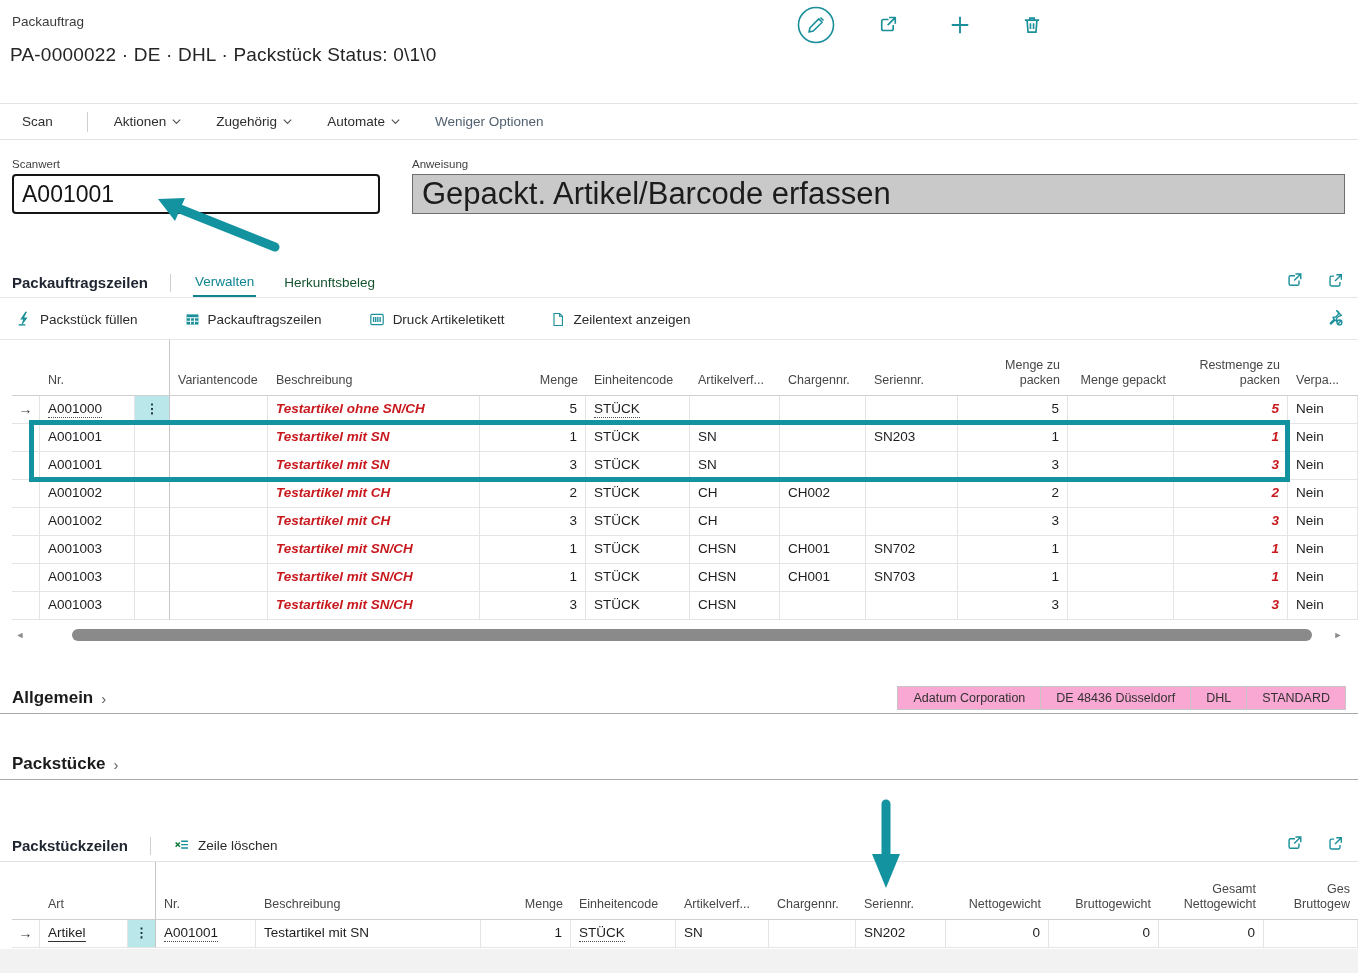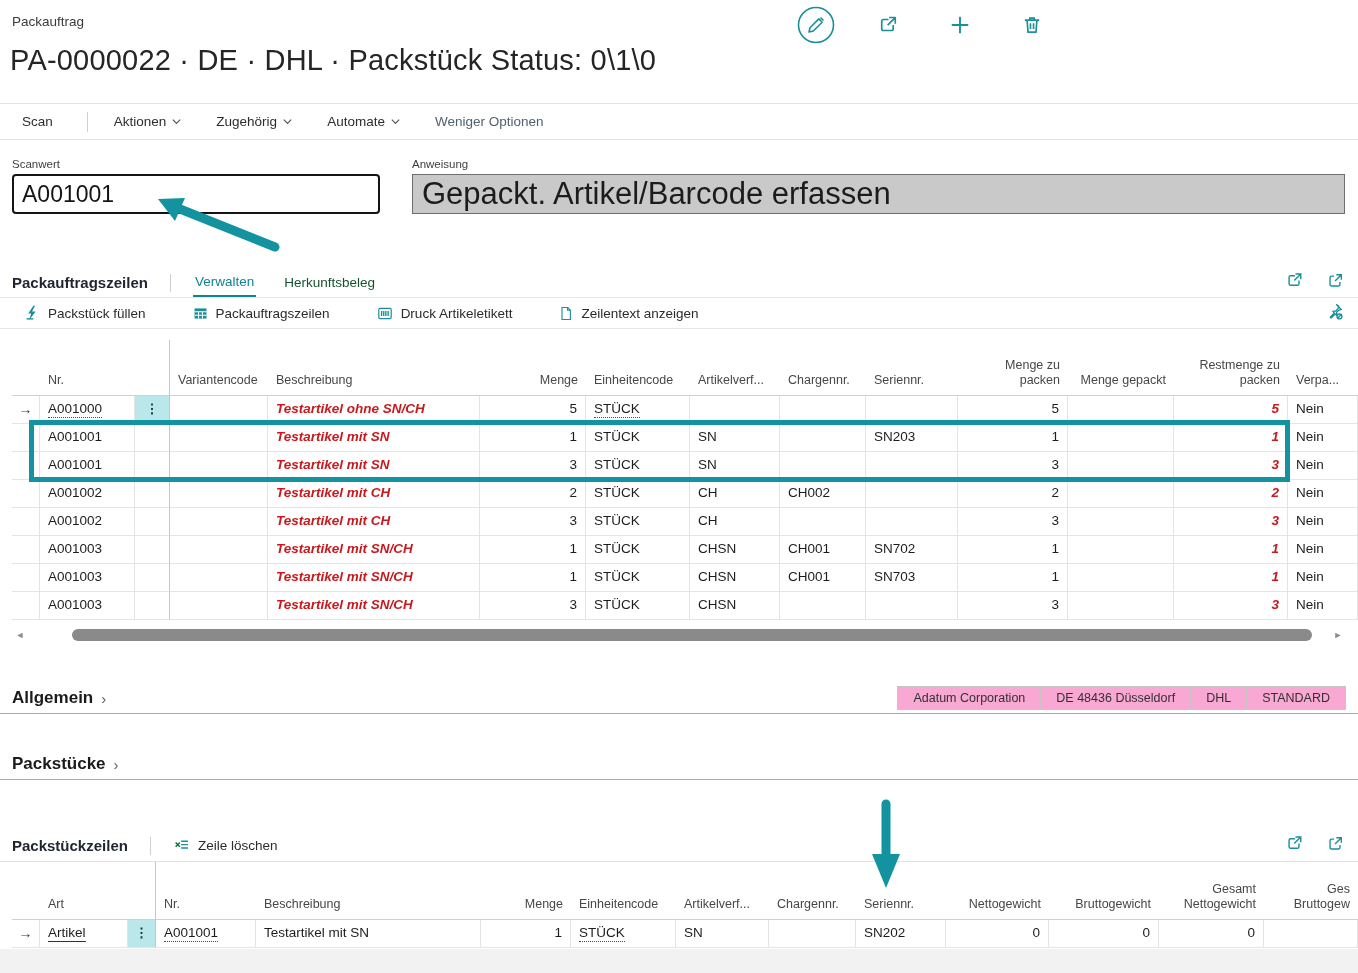--- a/index.html
+++ b/index.html
@@ -2,21 +2,21 @@
 <html><head>
 <meta charset="utf-8">
 <style>
   * { box-sizing: border-box; margin: 0; padding: 0; }
   html,body { background:#fff; }
   body { width:1358px; height:973px; font-family:"Liberation Sans", sans-serif; color:#1d1d1d; position:relative; overflow:hidden; }
   .page { position:relative; width:1358px; height:973px; }
 
   
   .caption { position:absolute; left:12px; top:14px; font-size:13.5px; color:#3b3b3b; }
-  .title { position:absolute; left:10px; top:44px; font-size:29px; font-weight:300; color:#252525; letter-spacing:.2px; }
+  .title { position:absolute; left:10px; top:44px; font-size:19px; font-weight:300; color:#252525; letter-spacing:.2px; }
   .hdr-actions { position:absolute; left:795px; top:4px; display:flex; align-items:center; gap:30px; }
   .hbtn { width:42px; height:42px; display:flex; align-items:center; justify-content:center; cursor:pointer; }
   .hbtn svg { display:block; }
 
   
   .menubar { position:absolute; left:0; top:103px; width:1358px; height:37px; border-top:1px solid #e3e3e3; border-bottom:1px solid #e3e3e3; display:flex; align-items:center; padding-left:22px; font-size:13.5px; color:#2d2d2d; }
   .mitem { display:flex; align-items:center; gap:5px; margin-right:34px; cursor:pointer; }
   .vsep { width:1px; height:20px; background:#cfcfcf; margin:0 26px 0 0; }
   .weniger { color:#51606f; }
 
@@ -29,21 +29,21 @@
   .anw-box { height:40px; background:#c9c9c9; border:1px solid #6e6e6e; font-size:31px; color:#1c1c1c; display:flex; align-items:center; padding:0 9px; white-space:nowrap; overflow:hidden; }
 
   
   .part1-head { position:absolute; left:0; top:268px; width:1358px; height:30px; display:flex; align-items:center; padding:0 14px 0 12px; border-bottom:1px solid #e6e6e6; }
   .part-cap { font-size:15px; font-weight:bold; color:#1f2530; white-space:nowrap; }
   .tabsep { width:1px; height:18px; background:#cfcfcf; margin:0 22px; }
   .tab { font-size:13.5px; color:#14532d; margin-right:26px; cursor:pointer; padding:5px 2px 6px; }
   .tab.active { color:#0f8590; border-bottom:2px solid #0f8590; }
   .head-right { margin-left:auto; display:flex; align-items:center; gap:22px; }
 
-  .toolbar { position:absolute; left:0; top:299px; width:1358px; height:30px; display:flex; align-items:center; padding:0 14px 0 24px; border-bottom:1px solid #e6e6e6; }
+  .toolbar { position:absolute; left:0; top:299px; width:1358px; height:41px; display:flex; align-items:center; padding:0 14px 0 16px; border-bottom:1px solid #e6e6e6; }
   .tbtn { display:flex; align-items:center; gap:7px; font-size:13.5px; color:#2b2b2b; margin-right:46px; cursor:pointer; }
   .tb-right { margin-left:auto; }
 
   
   .tablewrap { position:absolute; left:12px; top:340px; width:1346px; }
   .grid { display:grid; }
   .g1 { grid-template-columns:28px 95px 35px 98px 212px 106px 104px 90px 86px 92px 110px 106px 114px 70px; }
   .g2 { grid-template-columns:28px 88px 28px 100px 225px 90px 105px 93px 87px 90px 103px 110px 105px 94px; }
   .h { height:56px; display:flex; align-items:flex-end; padding:2px 8px 7px; font-size:12.5px; color:#474747; border-bottom:1px solid #cfcfcf; line-height:15px; }
   .h2h .h { height:58px; }

